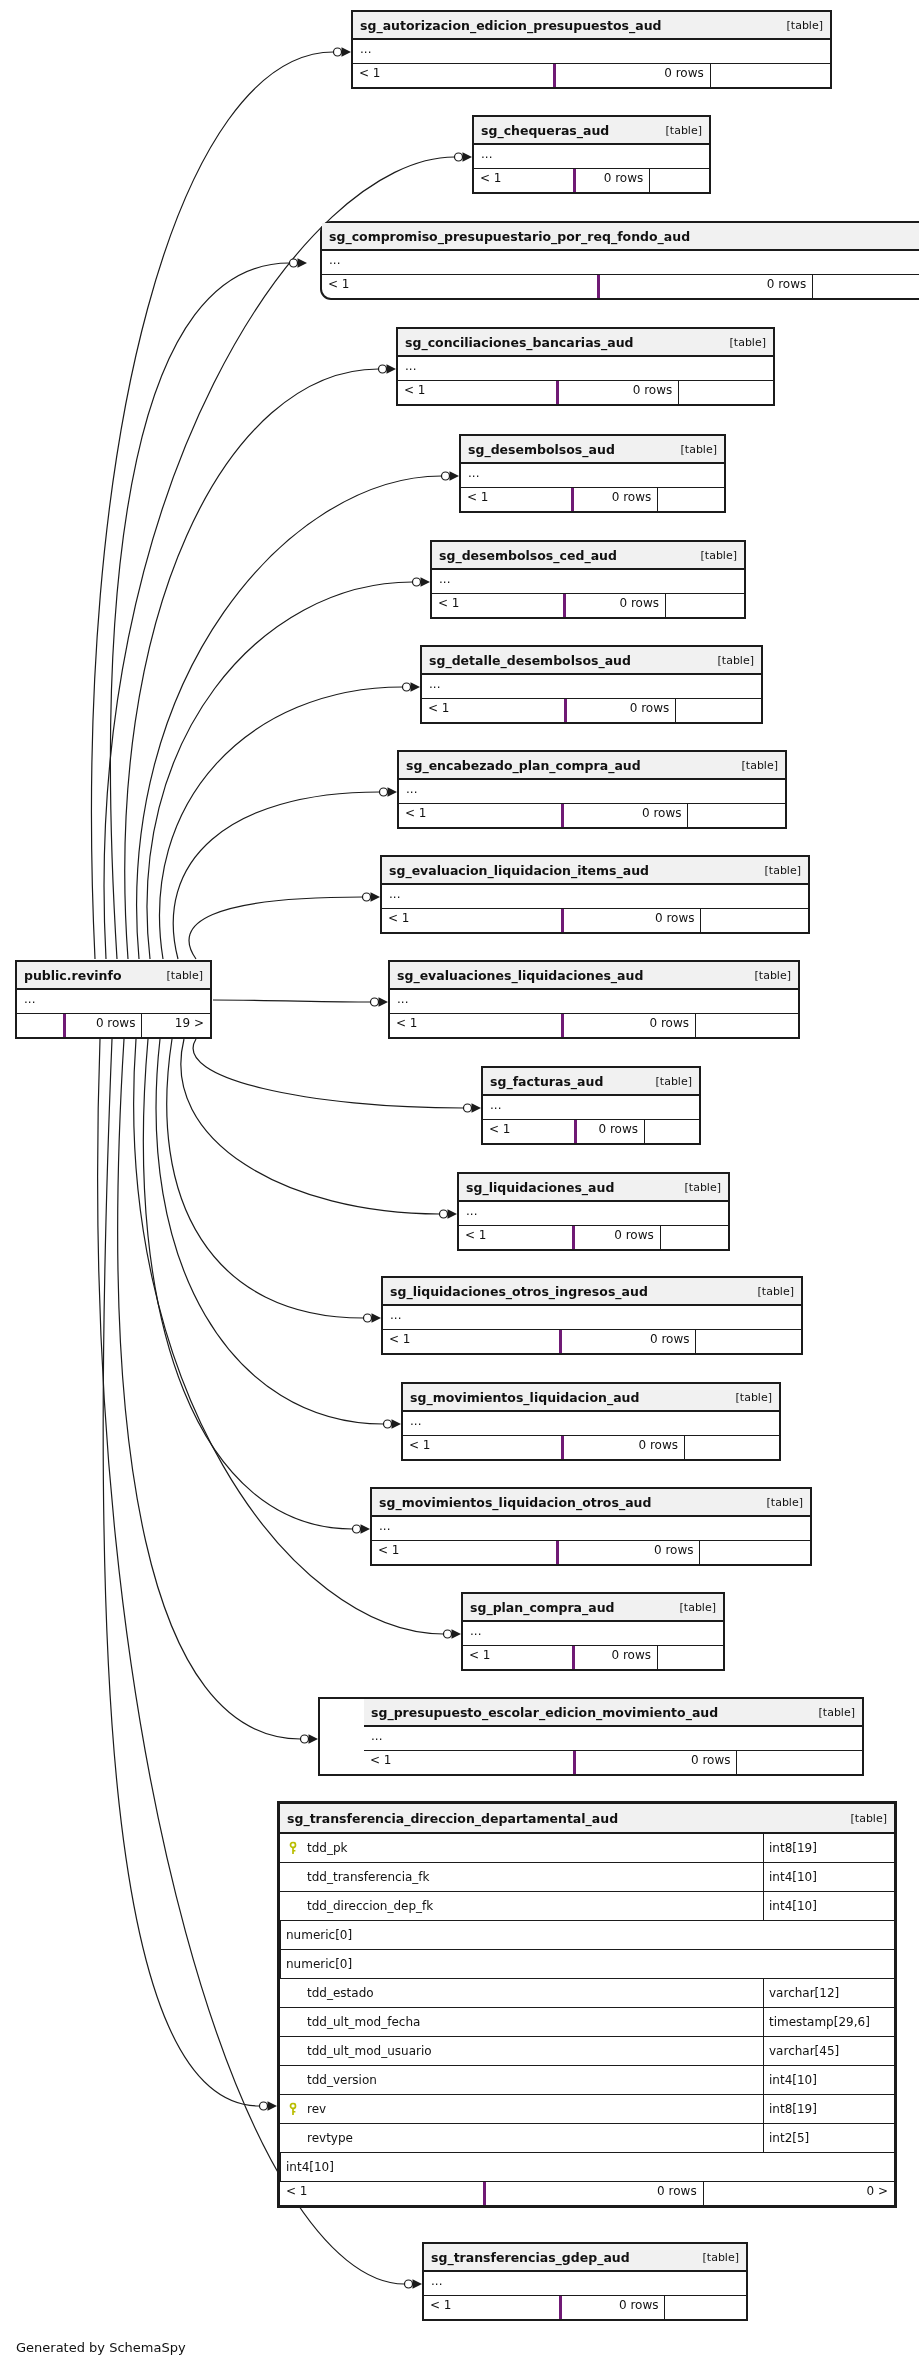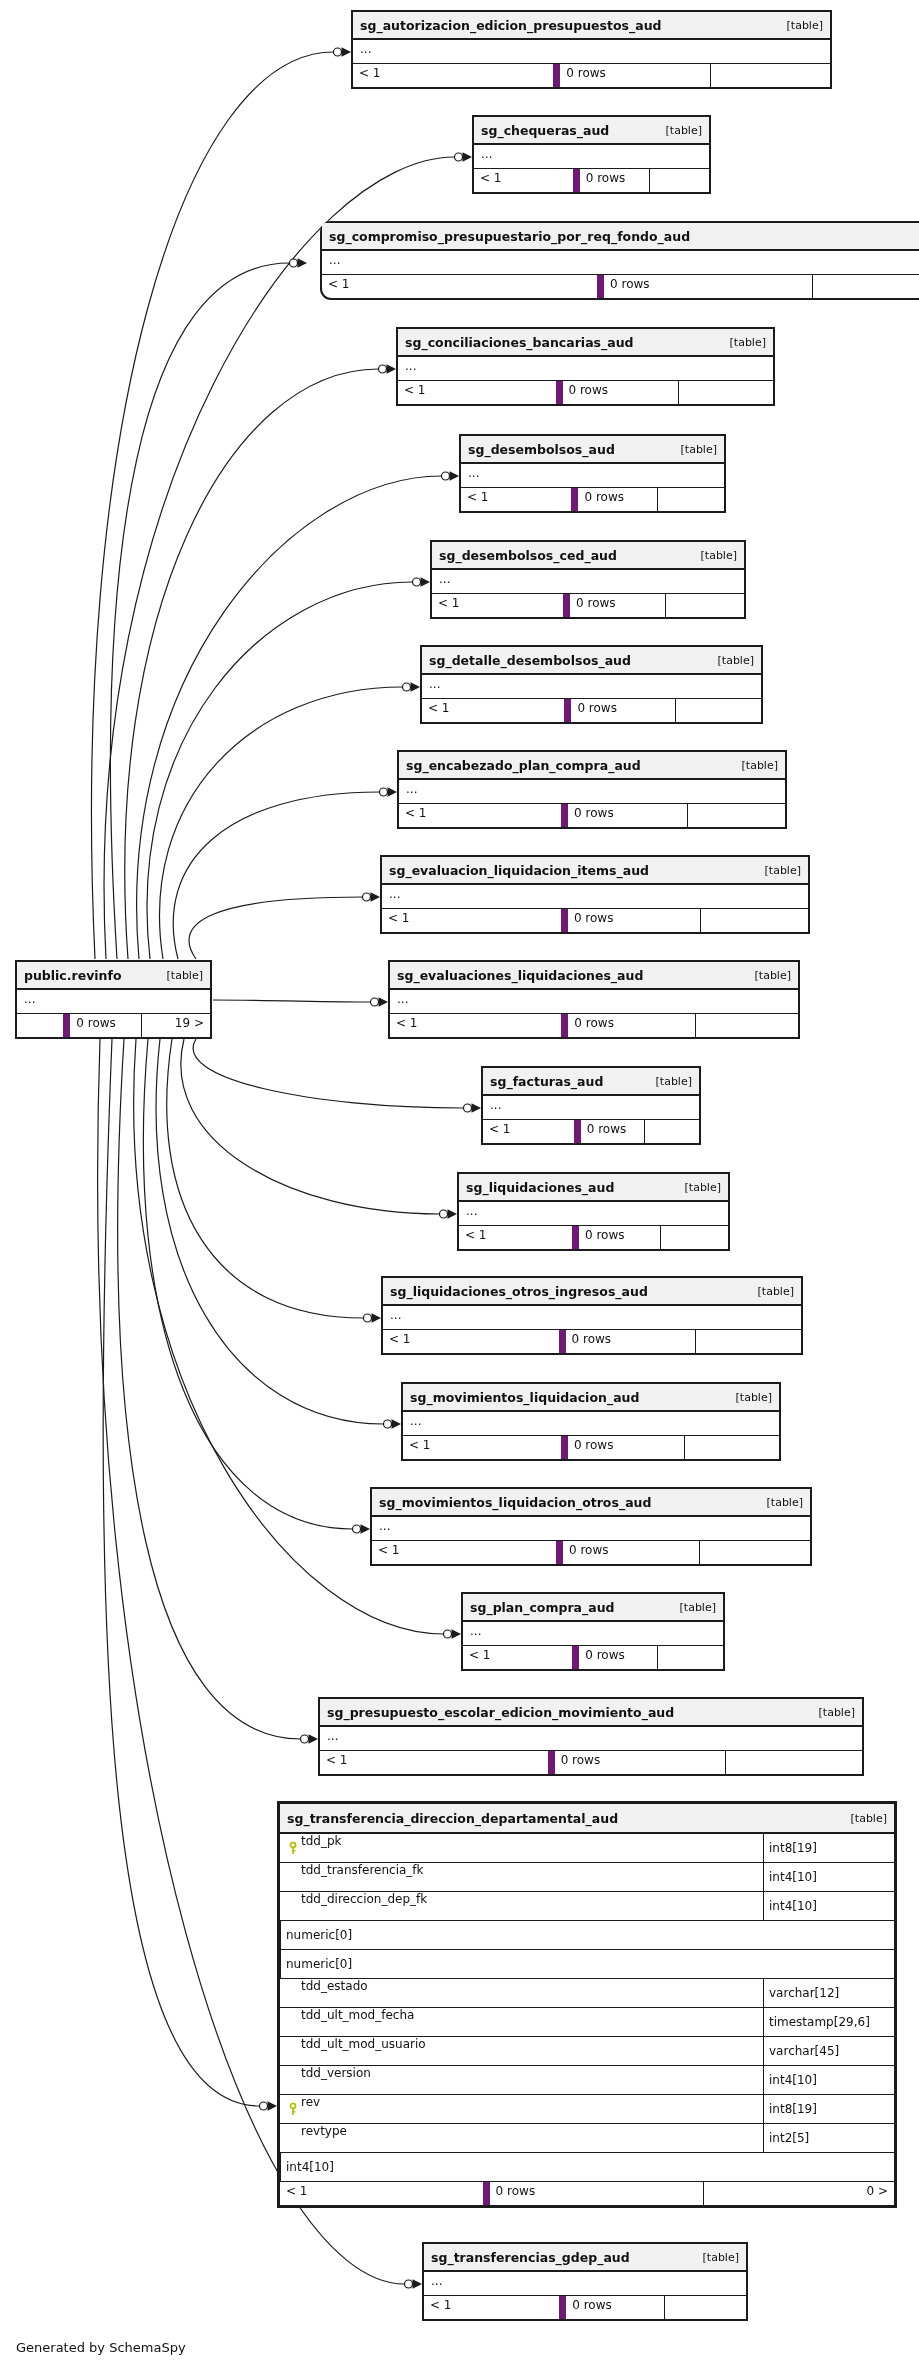--- a/index.html
+++ b/index.html
@@ -10,25 +10,25 @@
   .tbl.big{border-width:3px;}
   .tbl-header{display:flex;justify-content:space-between;align-items:center;background:#f1f1f1;
     border-bottom:2px solid #1b1b1b;padding:0 7px;height:28px;box-sizing:border-box;white-space:nowrap;}
   .tbl.big .tbl-header{height:30px;}
   .tbl-name{font-weight:bold;font-size:12.5px;}
   .tbl-typelabel{font-size:11px;margin-left:14px;color:#111;}
   .tbl-el{height:24px;box-sizing:border-box;padding:3px 7px 0 7px;font-size:12px;line-height:12px;
     border-bottom:1px solid #1b1b1b;}
   .tbl-footer{display:flex;height:23px;font-size:12px;box-sizing:border-box;align-items:stretch;}
   .fcell{box-sizing:border-box;padding:2px 6px;overflow:hidden;white-space:nowrap;}
-  .fcell.mid{border-left:7px solid #701a75;border-right:1px solid #1b1b1b;text-align:left;}
+  .fcell.mid{border-left:3px solid #701a75;border-right:1px solid #1b1b1b;text-align:right;}
   .fcell.right{text-align:right;}
   .crow{display:flex;height:29px;box-sizing:border-box;border-bottom:1px solid #1b1b1b;
     font-size:12px;align-items:stretch;}
-  .cname{flex:1;position:relative;padding-left:21px;display:flex;align-items:flex-start;overflow:hidden;white-space:nowrap;}
+  .cname{flex:1;position:relative;padding-left:27px;display:flex;align-items:center;overflow:hidden;white-space:nowrap;}
   .keyicon{position:absolute;left:7px;top:50%;transform:translateY(-50%);width:12px;height:13px;}
   .ctype{width:131px;border-left:1px solid #1b1b1b;display:flex;align-items:center;
     padding:0 5px;box-sizing:border-box;white-space:nowrap;}
   .credit{position:absolute;left:16px;top:2340px;font-size:13px;z-index:2;}
 </style>
 </head>
 <body>
 
 <div class="canvas">
   <svg id="rels" width="919" height="2372" viewBox="0 0 919 2372">
@@ -288,21 +288,21 @@
           <span class="tbl-name">sg_plan_compra_aud</span>
           <span class="tbl-typelabel">[table]</span>
         </div>
         <div class="tbl-el">...</div>
         <div class="tbl-footer">
           <div class="fcell left" style="width: 42%;">&lt; 1</div>
           <div class="fcell mid" style="width: 33%;">0 rows</div>
           <div class="fcell right" style="flex: 1 1 0%;"></div>
         </div>
       </div>
-      <div class="tbl" style="left: 318px; top: 1697px; width: 546px;">
+      <div class="tbl" style="left: 318px; top: 1697px; width: 546px; padding-left: 44px;">
         <div class="tbl-header">
           <span class="tbl-name">sg_presupuesto_escolar_edicion_movimiento_aud</span>
           <span class="tbl-typelabel">[table]</span>
         </div>
         <div class="tbl-el">...</div>
         <div class="tbl-footer">
           <div class="fcell left" style="width: 42%;">&lt; 1</div>
           <div class="fcell mid" style="width: 33%;">0 rows</div>
           <div class="fcell right" style="flex: 1 1 0%;"></div>
         </div>

